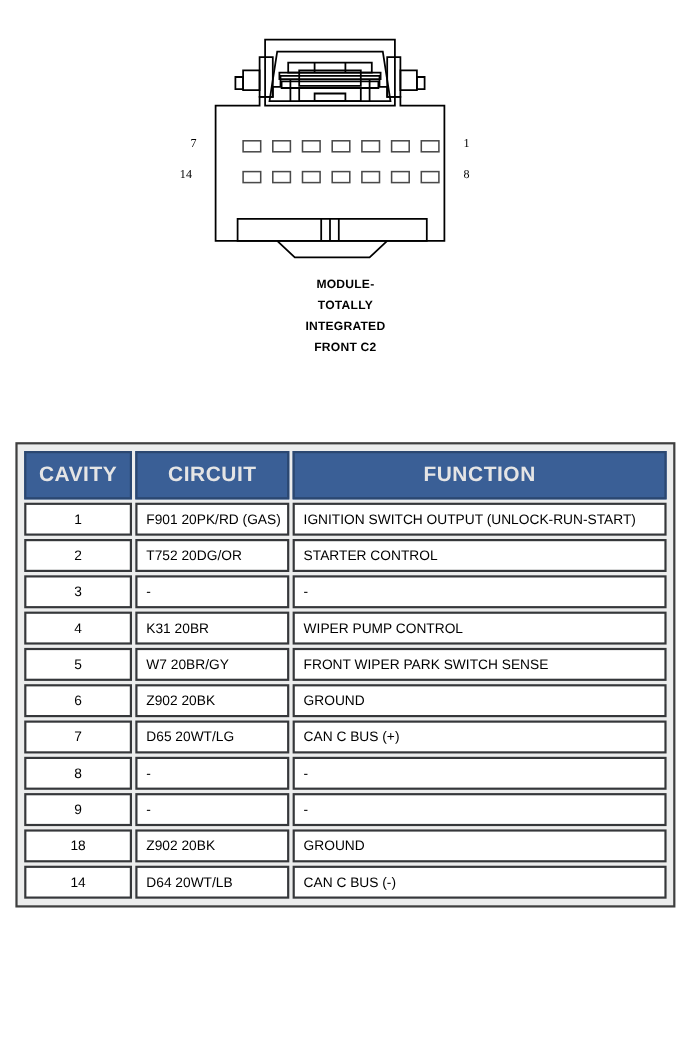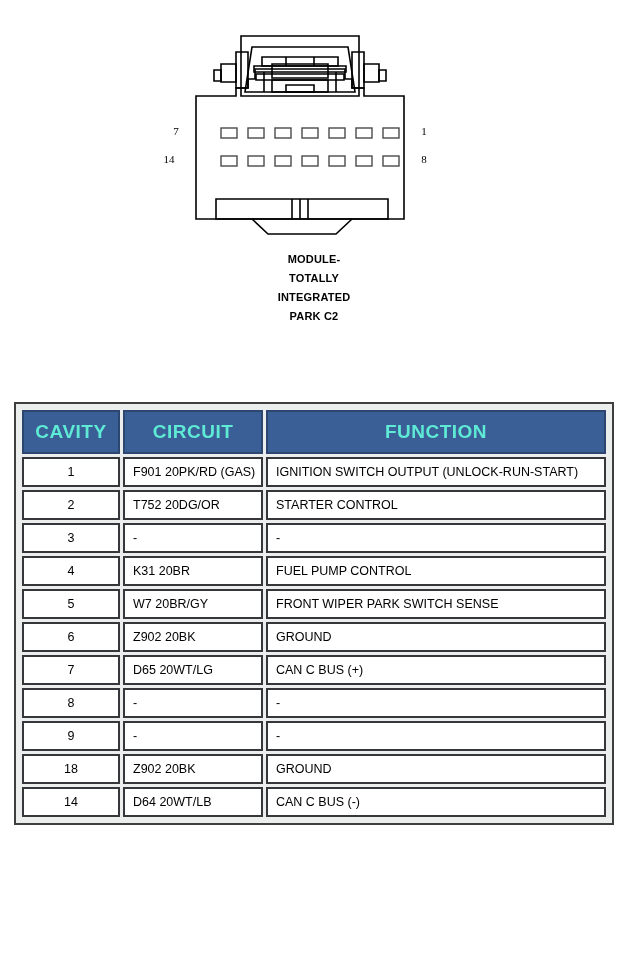--- a/index.html
+++ b/index.html
@@ -81,21 +81,21 @@
     padding: 0 8px;
     height: 30px;
     font-size: 12.5px;
     vertical-align: middle;
     box-sizing: border-box;
     overflow: hidden;
     white-space: nowrap;
   }
   table.pinout thead th {
     background: #3a5f96;
-    color: #5eead4;
+    color: #e5e5e5;
     font-size: 19px;
     font-weight: bold;
     text-align: center;
     height: 44px;
     letter-spacing: 0.5px;
     border: 2px solid #2b4770;
   }
   col.c-cavity   { width: 98px; }
   col.c-circuit  { width: 140px; }
   col.c-function { width: auto; }
@@ -165,21 +165,21 @@
 
   <div class="pin-label" id="pin-label-left-top">7</div>
   <div class="pin-label" id="pin-label-left-bot">14</div>
   <div class="pin-label" id="pin-label-right-top">1</div>
   <div class="pin-label" id="pin-label-right-bot">8</div>
 
   <div id="connector-caption">
     <div>MODULE-</div>
     <div>TOTALLY</div>
     <div>INTEGRATED</div>
-    <div>PARK C2</div>
+    <div>FRONT C2</div>
   </div>
 </div>
 
 <div id="pinout-table-wrap">
   <table class="pinout">
     <colgroup>
       <col class="c-cavity">
       <col class="c-circuit">
       <col class="c-function">
     </colgroup>
@@ -202,21 +202,21 @@
           <td class="function-cell">STARTER CONTROL</td>
         </tr>
         <tr>
           <td class="cavity-cell">3</td>
           <td class="circuit-cell">-</td>
           <td class="function-cell">-</td>
         </tr>
         <tr>
           <td class="cavity-cell">4</td>
           <td class="circuit-cell">K31 20BR</td>
-          <td class="function-cell">FUEL PUMP CONTROL</td>
+          <td class="function-cell">WIPER PUMP CONTROL</td>
         </tr>
         <tr>
           <td class="cavity-cell">5</td>
           <td class="circuit-cell">W7 20BR/GY</td>
           <td class="function-cell">FRONT WIPER PARK SWITCH SENSE</td>
         </tr>
         <tr>
           <td class="cavity-cell">6</td>
           <td class="circuit-cell">Z902 20BK</td>
           <td class="function-cell">GROUND</td>

